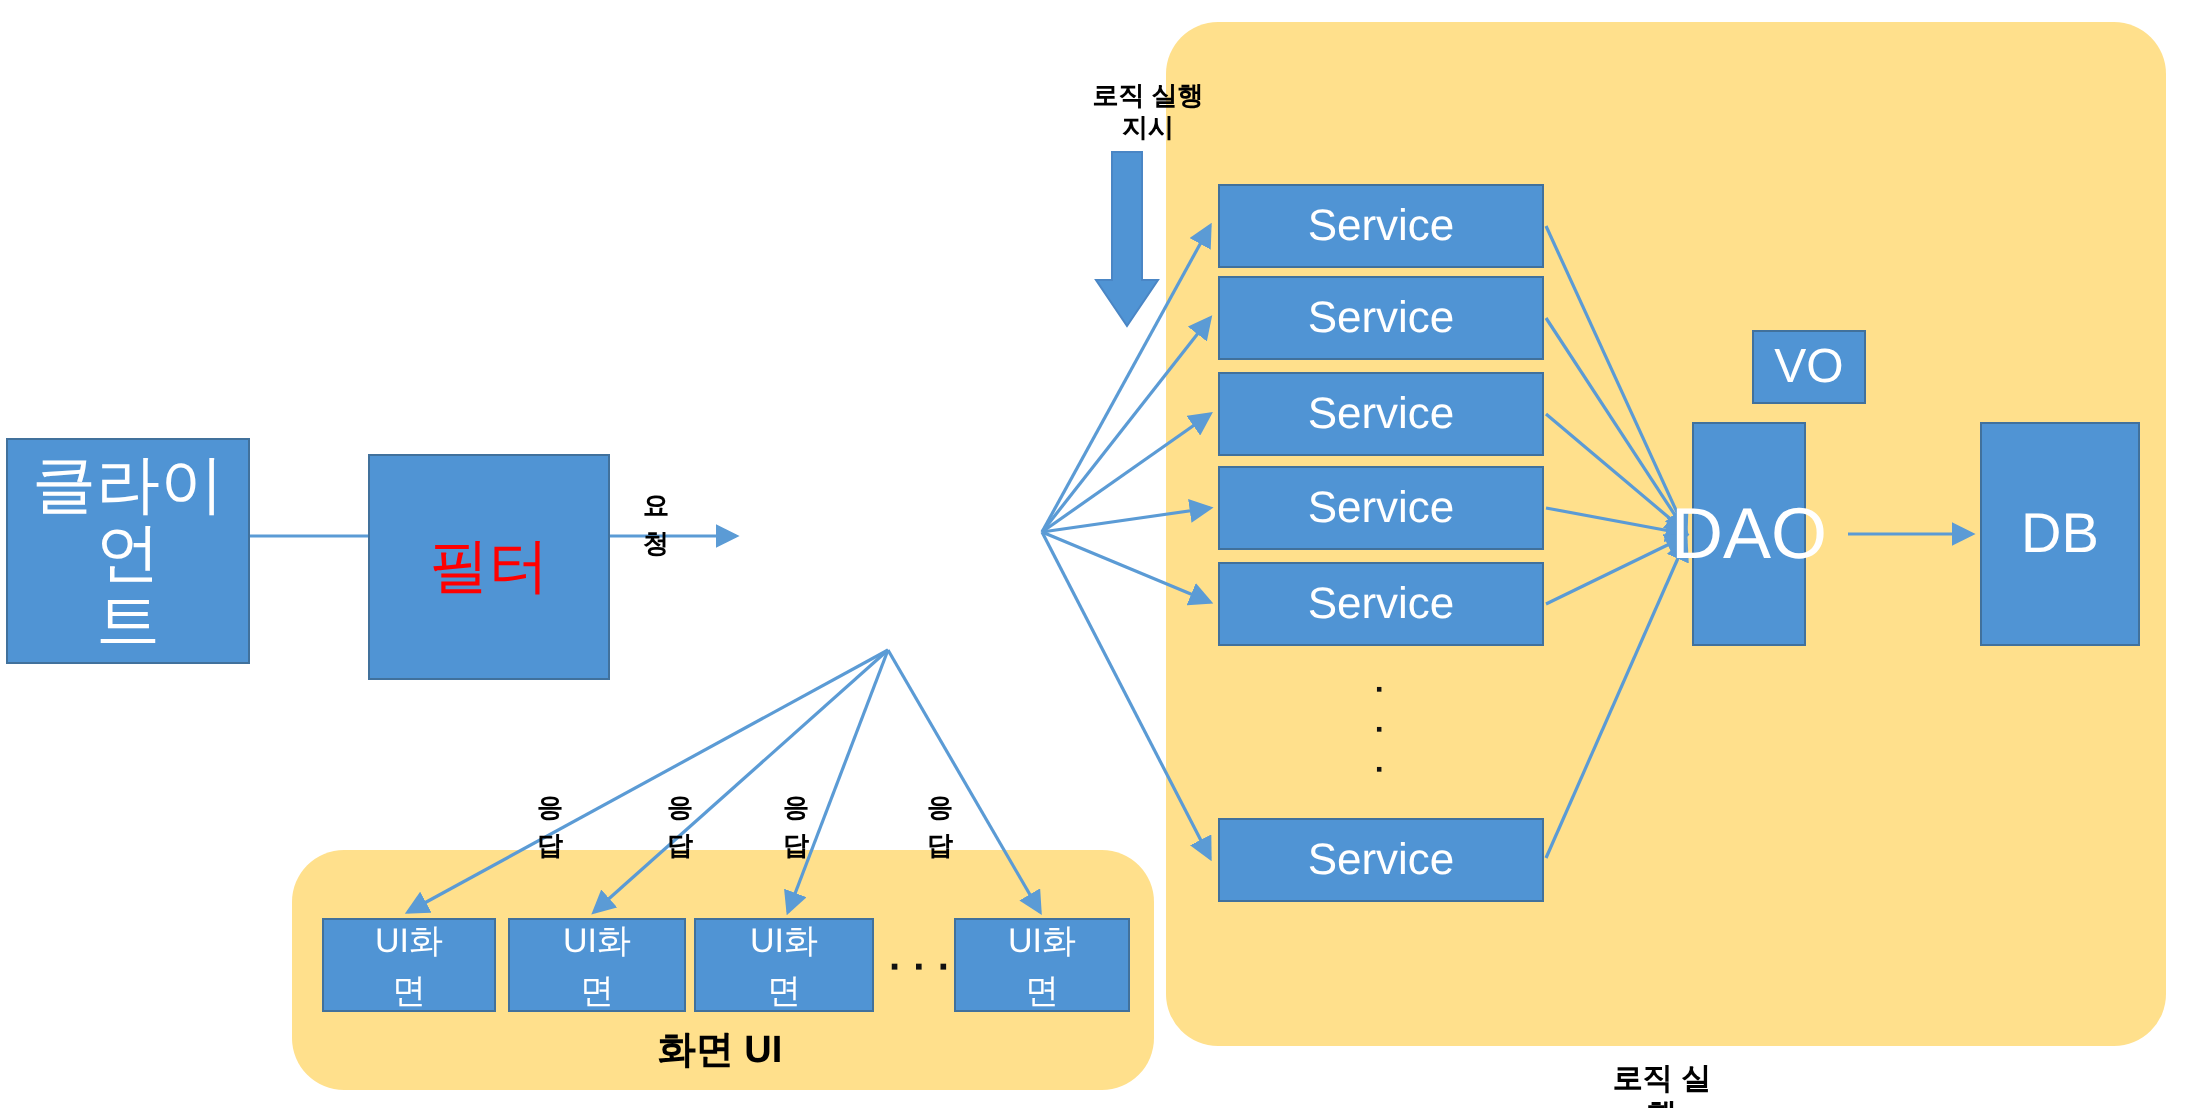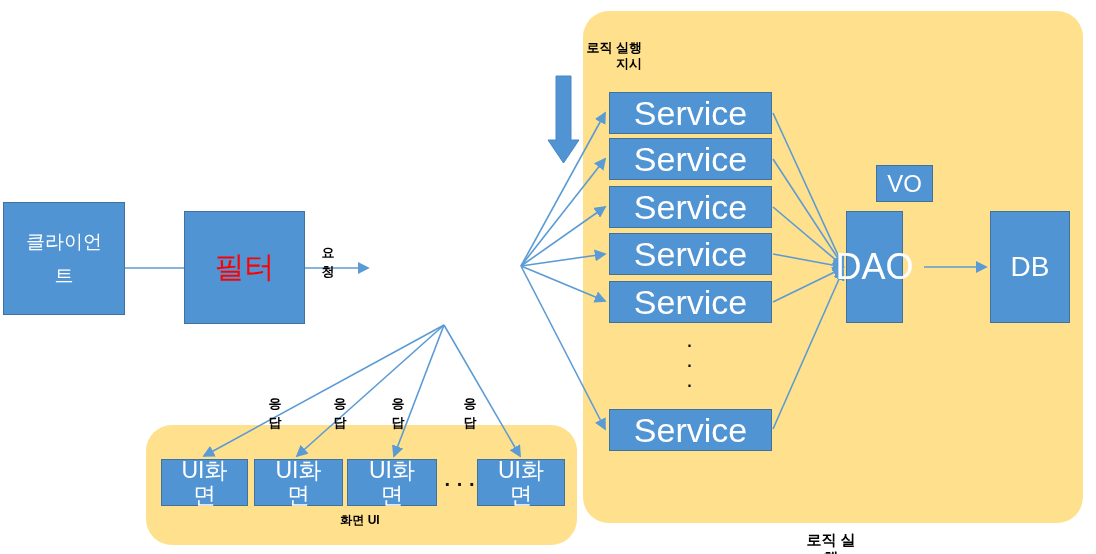--- a/index.html
+++ b/index.html
@@ -33,28 +33,28 @@
   }
   .lbl{
     position:absolute;
     color:#000000;
     text-align:center;
     white-space:pre-line;
     z-index:4;
   }
   .small-lbl{font-size:13px;font-weight:600;line-height:19px;}
   .region-lbl{font-weight:700;z-index:4;}
-  .client-box{left:3px;top:202px;width:122px;height:113px;font-size:19px;line-height:34px;}
-  .filter-box{left:184px;top:211px;width:121px;height:113px;font-size:30px;color:#FF0000;}
+  .client-box{left:3px;top:219px;width:122px;height:113px;font-size:32px;line-height:34px;}
+  .filter-box{left:184px;top:227px;width:121px;height:113px;font-size:30px;color:#FF0000;}
   .fc-box{left:372px;top:211px;width:149px;height:113px;font-size:25px;line-height:32px;}
-  .service-box{left:609px;width:163px;height:42px;font-size:34px;}
+  .service-box{left:609px;width:163px;height:42px;font-size:22px;}
   .dao-box{left:846px;top:211px;width:57px;height:112px;font-size:36px;}
   .vo-box{left:876px;top:165px;width:57px;height:37px;font-size:24px;}
   .db-box{left:990px;top:211px;width:80px;height:112px;font-size:28px;text-align:right;}
-  .ui-box{top:459px;height:47px;font-size:23px;line-height:25px;}
+  .ui-box{top:459px;height:47px;font-size:17px;line-height:25px;}
   .ellipsis{position:absolute;color:#111111;z-index:4;font-weight:700;}
 </style>
 </head>
 <body>
 
 <div class="canvas">
 
   <div class="region" style="left:583px;top:11px;width:500px;height:512px;"></div>
   <div class="region" style="left:146px;top:425px;width:431px;height:120px;"></div>
 
@@ -122,25 +122,25 @@
   <div class="lbl small-lbl" style="left:313px;top:243px;width:30px;">요
 청</div>
   <div class="lbl small-lbl" style="left:260px;top:394px;width:30px;">응
 답</div>
   <div class="lbl small-lbl" style="left:325px;top:394px;width:30px;">응
 답</div>
   <div class="lbl small-lbl" style="left:383px;top:394px;width:30px;">응
 답</div>
   <div class="lbl small-lbl" style="left:455px;top:394px;width:30px;">응
 답</div>
-  <div class="lbl small-lbl" style="left:542px;top:40px;width:100px;line-height:16px;text-align:right;">로직 실행
+  <div class="lbl small-lbl" style="left:524px;top:40px;width:100px;line-height:16px;">로직 실행
 지시</div>
 
   <div class="lbl region-lbl" style="left:791px;top:487px;width:80px;font-size:15px;line-height:18px;margin-top:44px;">로직 실
 행</div>
-  <div class="lbl region-lbl" style="left:300px;top:512px;width:120px;font-size:12px;">화면 UI</div>
+  <div class="lbl region-lbl" style="left:300px;top:512px;width:120px;font-size:19px;">화면 UI</div>
 
   <div class="ellipsis" style="left:682px;top:336px;width:16px;text-align:center;font-size:16px;line-height:20px;white-space:pre-line;">·
 ·
 ·</div>
   <div class="ellipsis" style="left:440px;top:474px;width:40px;text-align:center;font-size:20px;line-height:20px;">· · ·</div>
 
 </div>
 
 </body></html>

